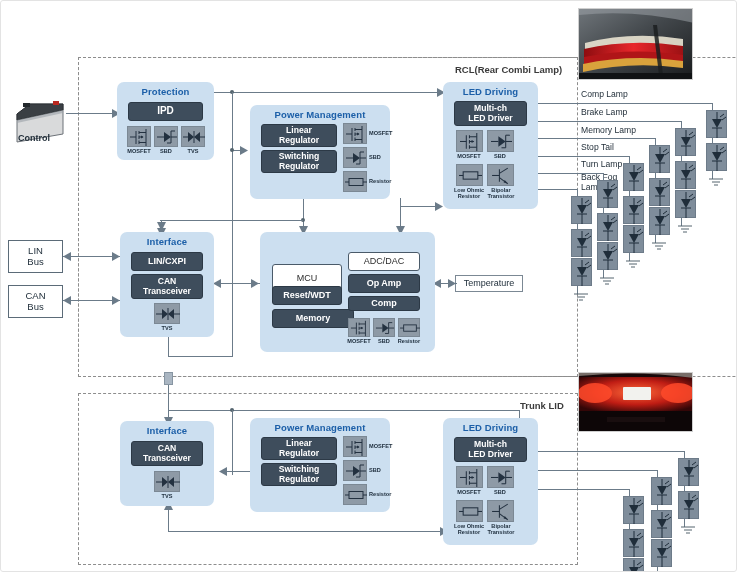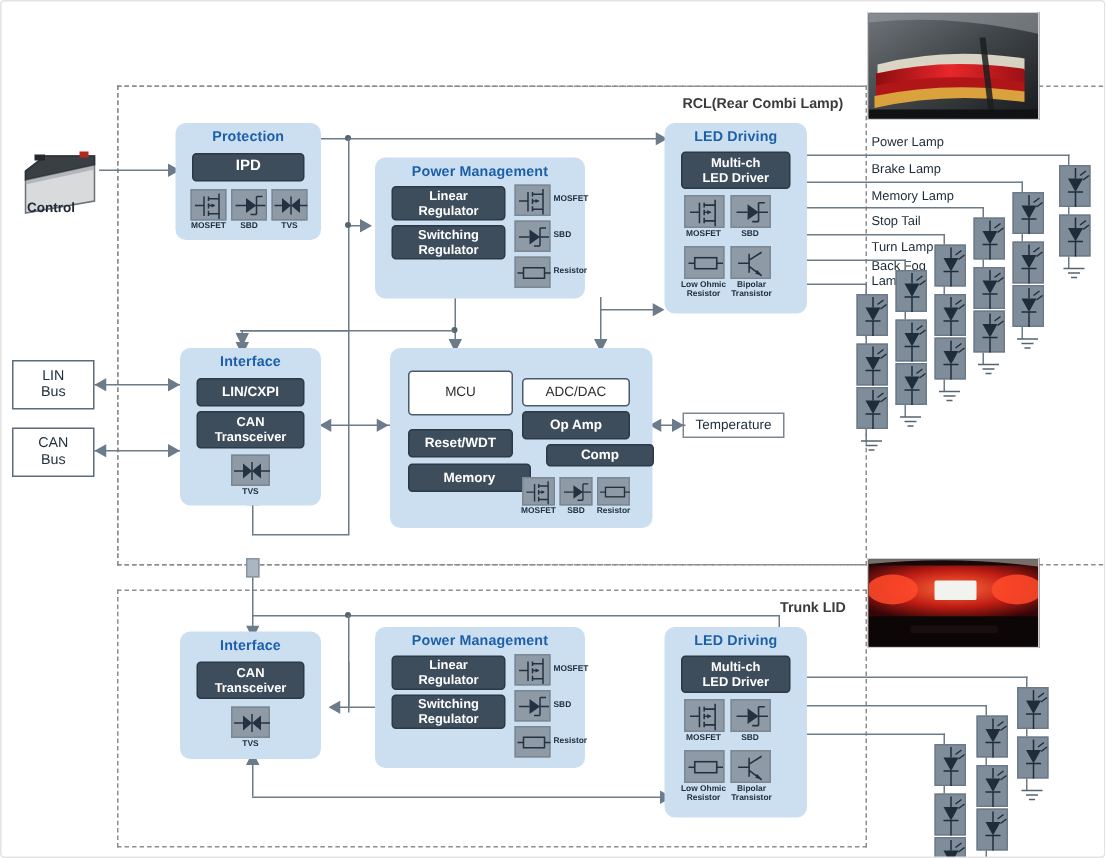--- a/index.html
+++ b/index.html
@@ -367,37 +367,37 @@
             <rect x="5" y="6.5" width="14" height="7"></rect>
             <line x1="19" y1="10" x2="23" y2="10"></line>
       </g>
         </svg>
     </div>
     <div class="abs symcap" style="left:119px;top:73px;text-align:left;">Resistor</div>
   </div>
 
   <div class="abs fblock" style="left:260px;top:232px;width:175px;height:120px;">
 
-    <div class="abs light" style="left:12px;top:15px;width:70px;height:30px;">
+    <div class="abs light" style="left:12px;top:32px;width:70px;height:30px;">
       <span>MCU</span>
     </div>
     <div class="abs dark" style="left:12px;top:54px;width:70px;height:19px;font-size:9px;">
       <span>Reset/WDT</span>
     </div>
     <div class="abs dark" style="left:12px;top:77px;width:82px;height:19px;font-size:9px;">
       <span>Memory</span>
     </div>
 
     <div class="abs light" style="left:88px;top:20px;width:72px;height:19px;">
       <span>ADC/DAC</span>
     </div>
     <div class="abs dark" style="left:88px;top:42px;width:72px;height:19px;font-size:9px;">
       <span>Op Amp</span>
     </div>
-    <div class="abs dark" style="left:104px;top:64px;width:72px;height:15px;font-size:9px;align-items:center;">
+    <div class="abs dark" style="left:88px;top:64px;width:72px;height:15px;font-size:9px;align-items:center;">
       <span>Comp</span>
     </div>
 
     <div class="abs sym" style="left:88px;top:86px;width:22px;height:19px;">
       <svg width="22" height="19" viewBox="0 0 24 21">
           <g stroke="#233140" stroke-width="1" fill="none">
         <line x1="2" y1="10" x2="8" y2="10"></line>
             <line x1="8" y1="4" x2="8" y2="17"></line>
         <line x1="11" y1="4" x2="11" y2="7"></line>
             <line x1="11" y1="8.5" x2="11" y2="12"></line>
@@ -518,21 +518,21 @@
             <line x1="10" y1="4" x2="10" y2="16"></line>
         <line x1="10" y1="8" x2="18" y2="3"></line>
             <line x1="10" y1="12" x2="18" y2="18"></line>
         <polygon points="15,14.2 18,17.5 14,16.8" fill="#233140" stroke="none"></polygon>
       </g>
         </svg>
     </div>
     <div class="abs symcap wrap" style="left:40px;top:105px;width:36px;">Bipolar Transistor</div>
   </div>
 
-  <div class="abs lamp-label" style="left:581px;top:90px;">Power Lamp</div>
+  <div class="abs lamp-label" style="left:581px;top:90px;">Comp Lamp</div>
   <div class="abs lamp-label" style="left:581px;top:108px;">Brake Lamp</div>
   <div class="abs lamp-label" style="left:581px;top:126px;">Memory Lamp</div>
   <div class="abs lamp-label" style="left:581px;top:143px;">Stop Tail</div>
   <div class="abs lamp-label" style="left:581px;top:160px;">Turn Lamp</div>
   <div class="abs lamp-label two" style="left:581px;top:173px;">Back Fog Lamp</div>
 
   <div class="abs wire wire-h" style="left:538px;top:103px;width:175px;"></div>
   <div class="abs wire wire-h" style="left:538px;top:121px;width:144px;"></div>
   <div class="abs wire wire-h" style="left:538px;top:138px;width:118px;"></div>
   <div class="abs wire wire-h" style="left:538px;top:156px;width:92px;"></div>

